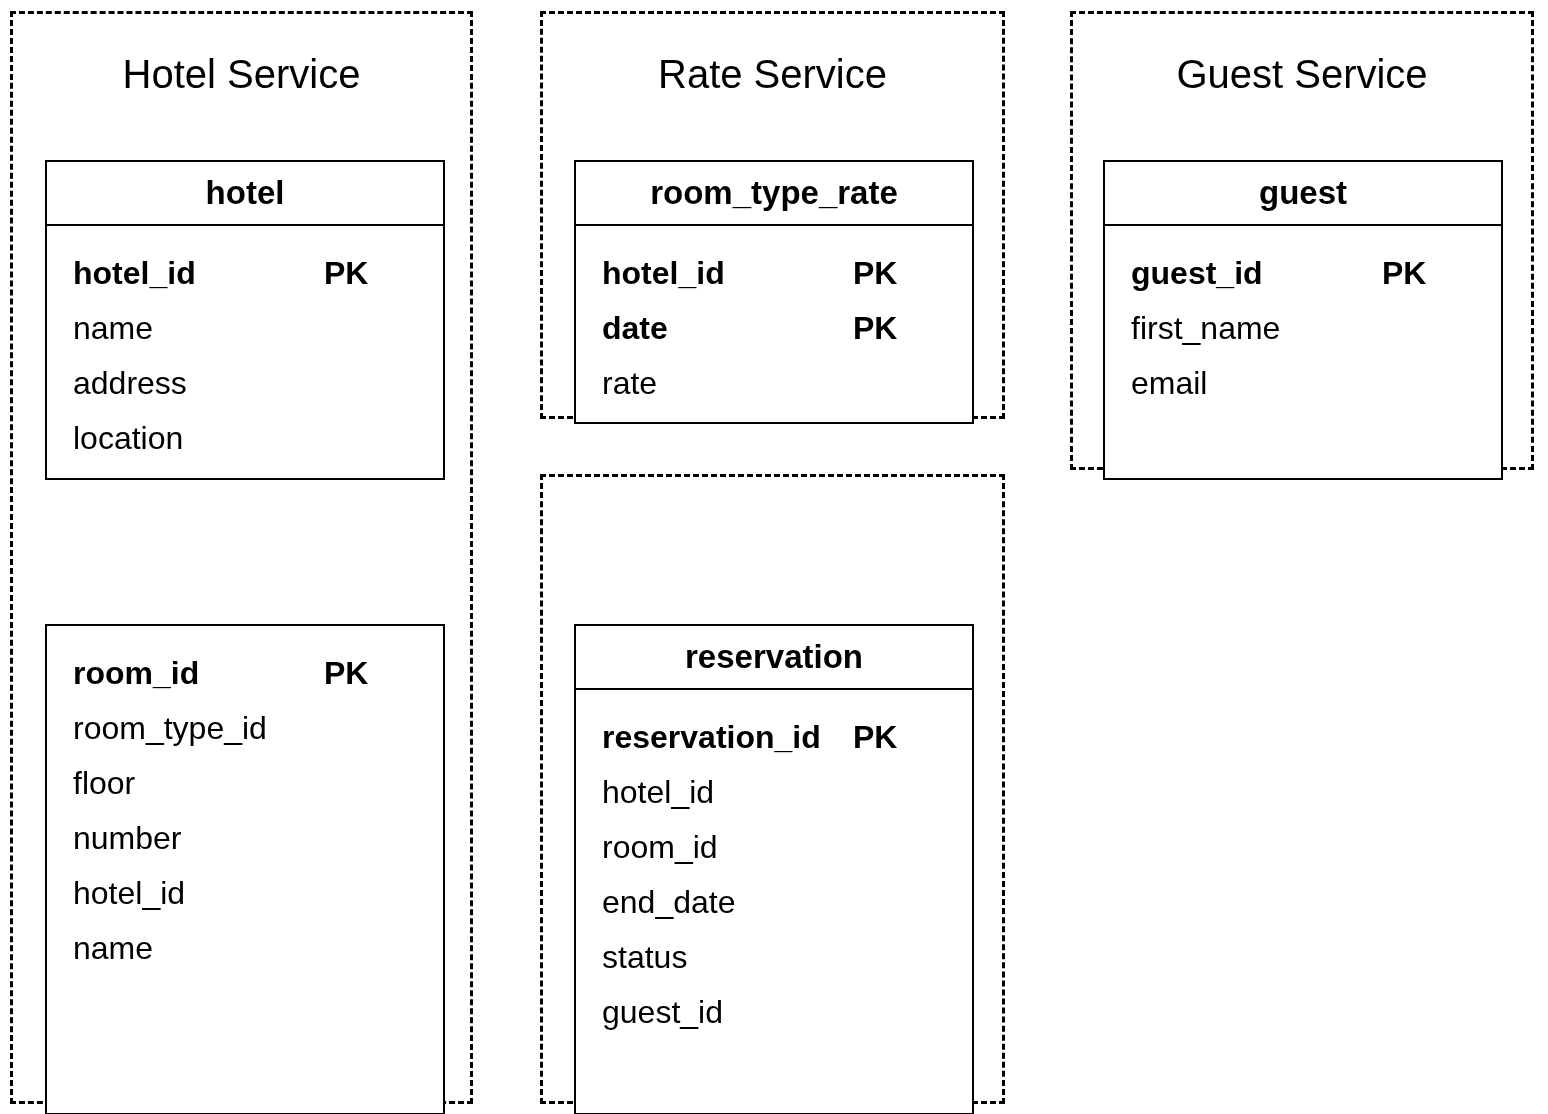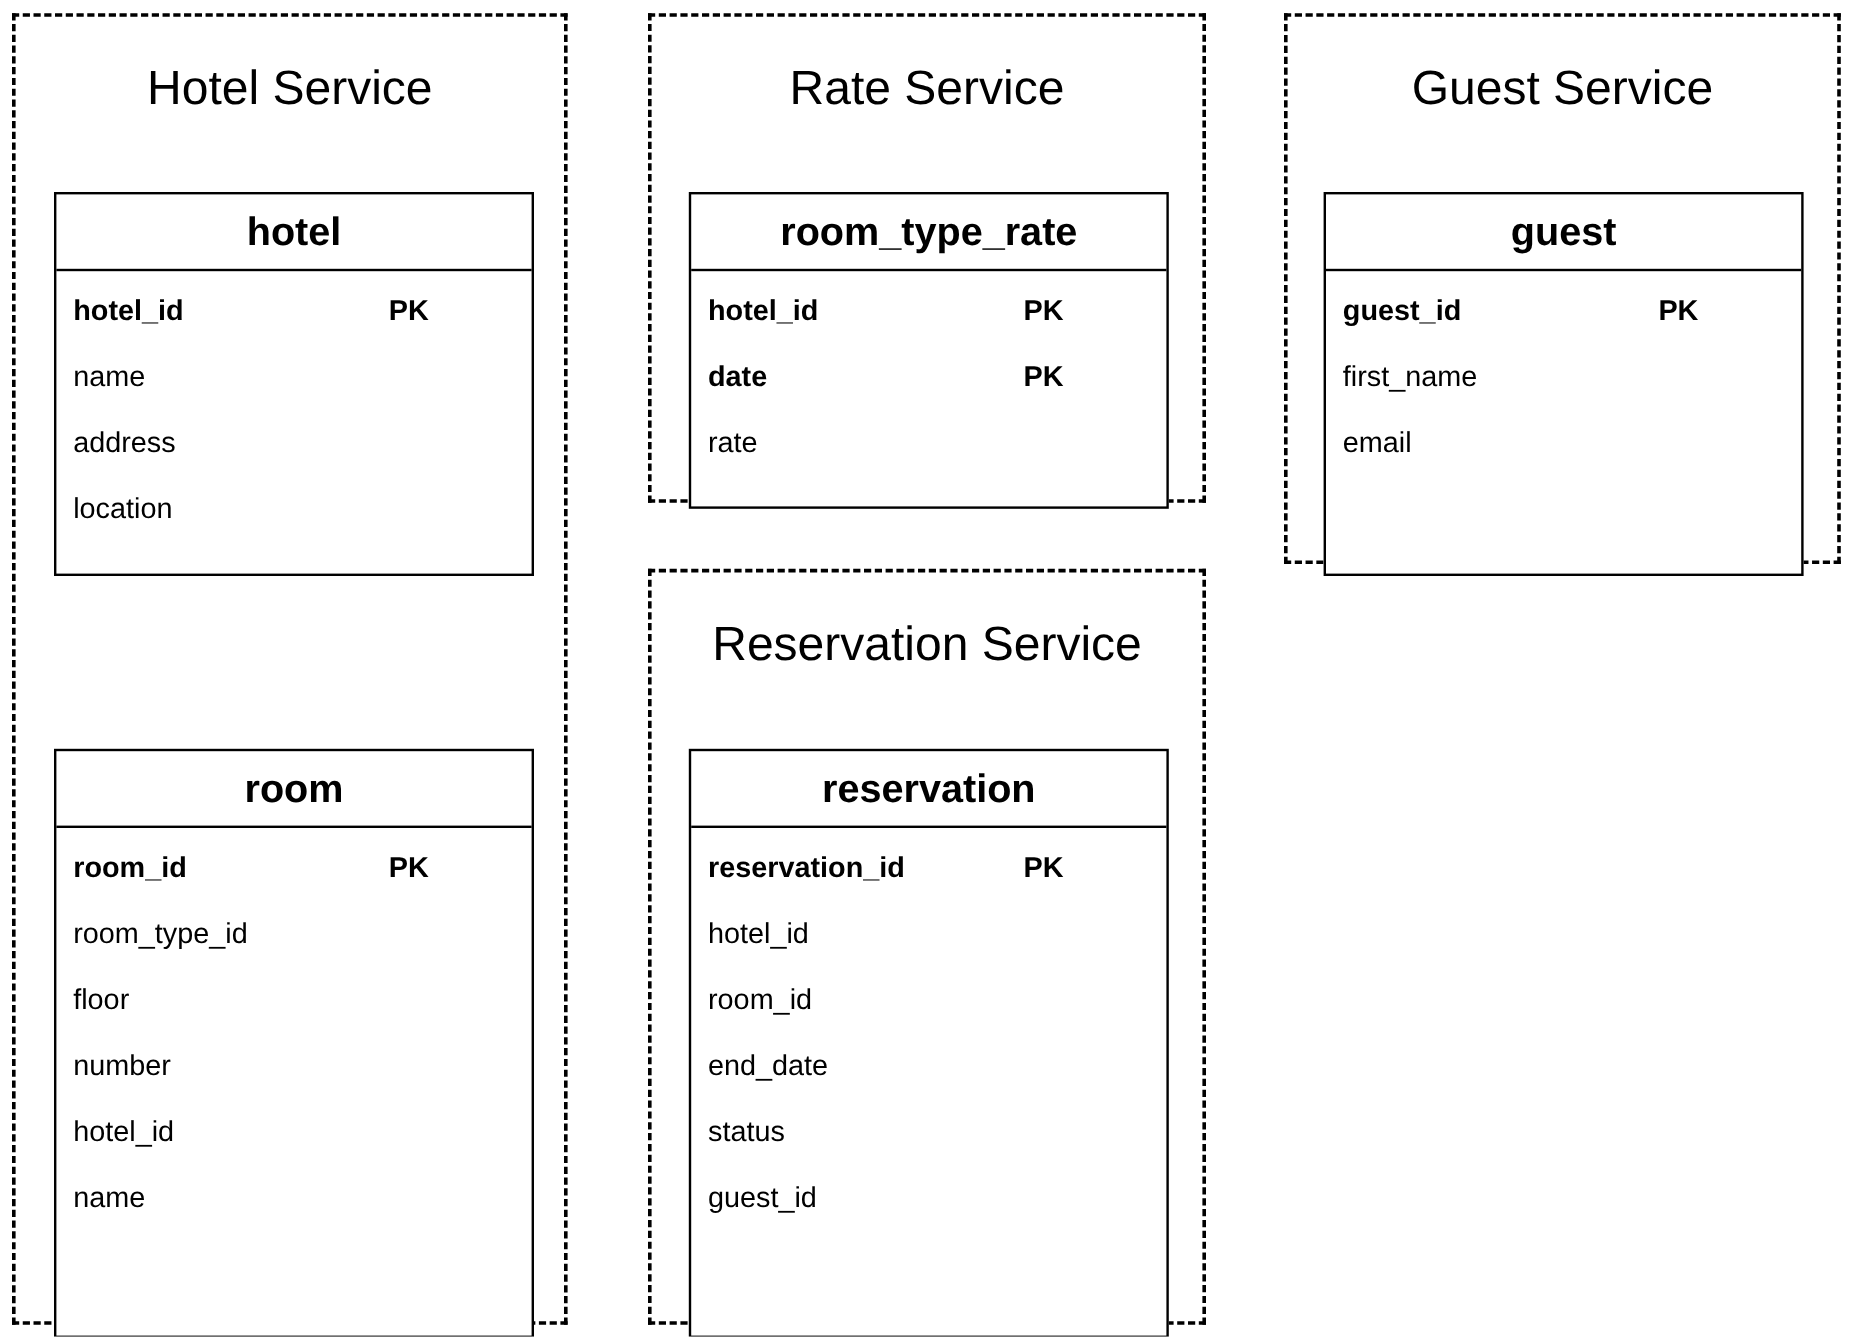--- a/index.html
+++ b/index.html
@@ -42,23 +42,23 @@
     justify-content: center;
     font-weight: 700;
     font-size: 33px;
     white-space: nowrap;
   }
   .table-body { padding-top: 20px; }
   .row {
     position: relative;
     height: 55px;
     display: flex;
-    align-items: flex-start;
-    padding-left: 14px;
-    font-size: 24px;
+    align-items: center;
+    padding-left: 26px;
+    font-size: 32px;
     white-space: nowrap;
   }
   .row.pk-row .field { font-weight: 700; }
   .pk {
     position: absolute;
     left: 277px;
     font-weight: 700;
   }
   
   #svc-hotel       { left: 10px;   top: 11px;  width: 463px; height: 1093px; }
@@ -93,21 +93,20 @@
         <div class="row">
           <span class="field">address</span>
         </div>
         <div class="row">
           <span class="field">location</span>
         </div>
       </div>
     </div>
 
     <div class="table" id="tbl-room">
-      <div class="table-header">room</div>
       <div class="table-body">
         <div class="row pk-row">
           <span class="field">room_id</span>
           <span class="pk">PK</span>
         </div>
         <div class="row">
           <span class="field">room_type_id</span>
         </div>
         <div class="row">
           <span class="field">floor</span>
@@ -140,21 +139,20 @@
           <span class="pk">PK</span>
         </div>
         <div class="row">
           <span class="field">rate</span>
         </div>
       </div>
     </div>
   </div>
 
   <div class="service" id="svc-reservation">
-    <div class="service-title">Reservation Service</div>
 
     <div class="table" id="tbl-reservation">
       <div class="table-header">reservation</div>
       <div class="table-body">
         <div class="row pk-row">
           <span class="field">reservation_id</span>
           <span class="pk">PK</span>
         </div>
         <div class="row">
           <span class="field">hotel_id</span>

